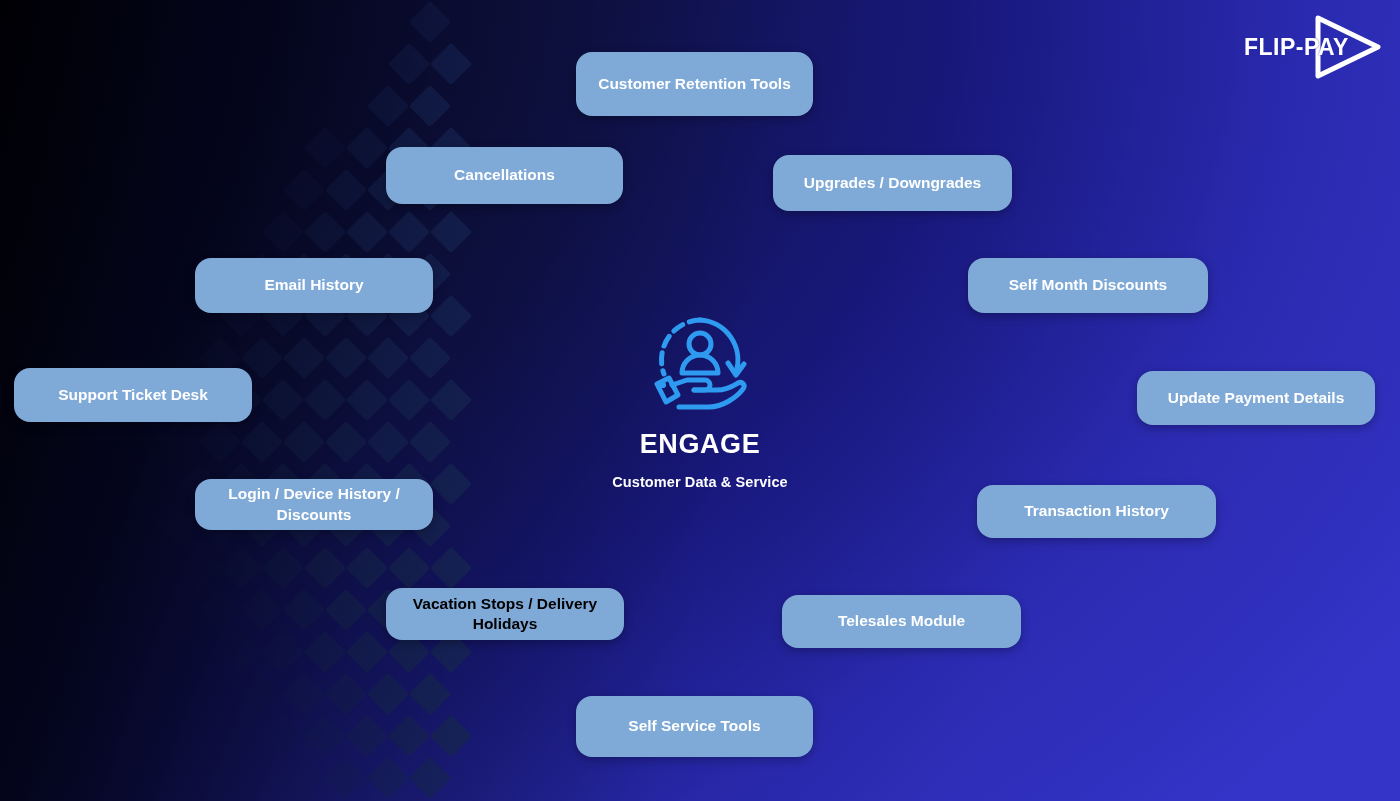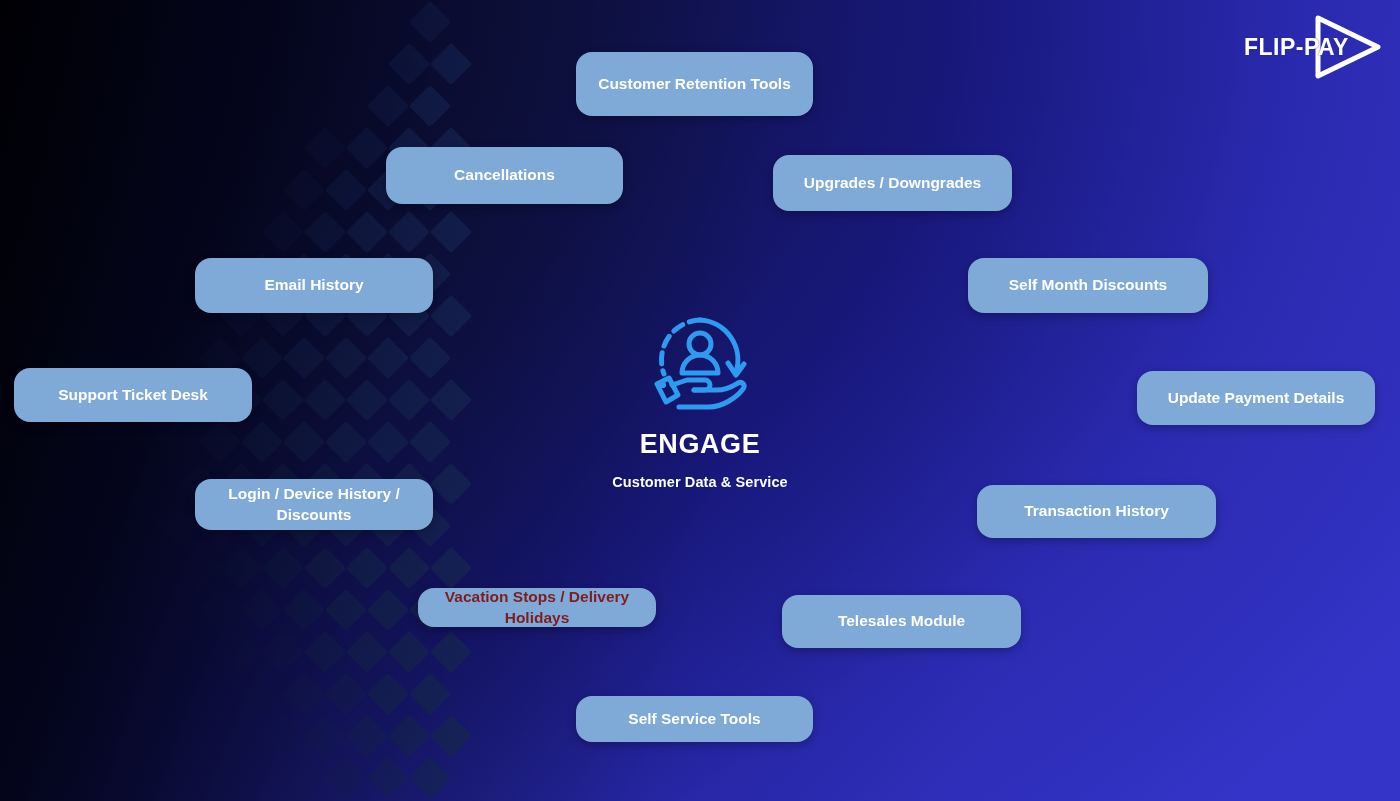--- a/index.html
+++ b/index.html
@@ -238,16 +238,16 @@
 
 <div class="pill" style="left: 576px; top: 52px; width: 237px; height: 64px; background: rgb(127, 169, 214); color: rgb(255, 255, 255);">Customer Retention Tools</div>
     <div class="pill" style="left: 386px; top: 147px; width: 237px; height: 57px; background: rgb(127, 169, 214); color: rgb(255, 255, 255);">Cancellations</div>
     <div class="pill" style="left: 773px; top: 155px; width: 239px; height: 56px; background: rgb(127, 169, 214); color: rgb(255, 255, 255);">Upgrades / Downgrades</div>
     <div class="pill" style="left: 195px; top: 258px; width: 238px; height: 55px; background: rgb(127, 169, 214); color: rgb(255, 255, 255);">Email History</div>
     <div class="pill" style="left: 968px; top: 258px; width: 240px; height: 55px; background: rgb(127, 169, 214); color: rgb(255, 255, 255);">Self Month Discounts</div>
     <div class="pill" style="left: 14px; top: 368px; width: 238px; height: 54px; background: rgb(127, 169, 214); color: rgb(255, 255, 255);">Support Ticket Desk</div>
     <div class="pill" style="left: 1137px; top: 371px; width: 238px; height: 54px; background: rgb(127, 169, 214); color: rgb(255, 255, 255);">Update Payment Details</div>
     <div class="pill" style="left: 195px; top: 479px; width: 238px; height: 51px; background: rgb(127, 169, 214); color: rgb(255, 255, 255);">Login  / Device History / Discounts</div>
     <div class="pill" style="left: 977px; top: 485px; width: 239px; height: 53px; background: rgb(127, 169, 214); color: rgb(255, 255, 255);">Transaction History</div>
-    <div class="pill" style="left: 386px; top: 588px; width: 238px; height: 39px; background: rgb(127, 169, 214); color: #7f1d1d; margin-left: 32px;">Vacation Stops / Delivery Holidays</div>
+    <div class="pill" style="left: 386px; top: 588px; width: 238px; height: 52px; background: rgb(127, 169, 214); color: #000000;">Vacation Stops / Delivery Holidays</div>
     <div class="pill" style="left: 782px; top: 595px; width: 239px; height: 53px; background: rgb(127, 169, 214); color: rgb(255, 255, 255);">Telesales Module</div>
-    <div class="pill" style="left: 576px; top: 696px; width: 237px; height: 46px; background: rgb(127, 169, 214); color: rgb(255, 255, 255);">Self Service Tools</div>
+    <div class="pill" style="left: 576px; top: 696px; width: 237px; height: 61px; background: rgb(127, 169, 214); color: rgb(255, 255, 255);">Self Service Tools</div>
   </div>
 
 </body></html>

